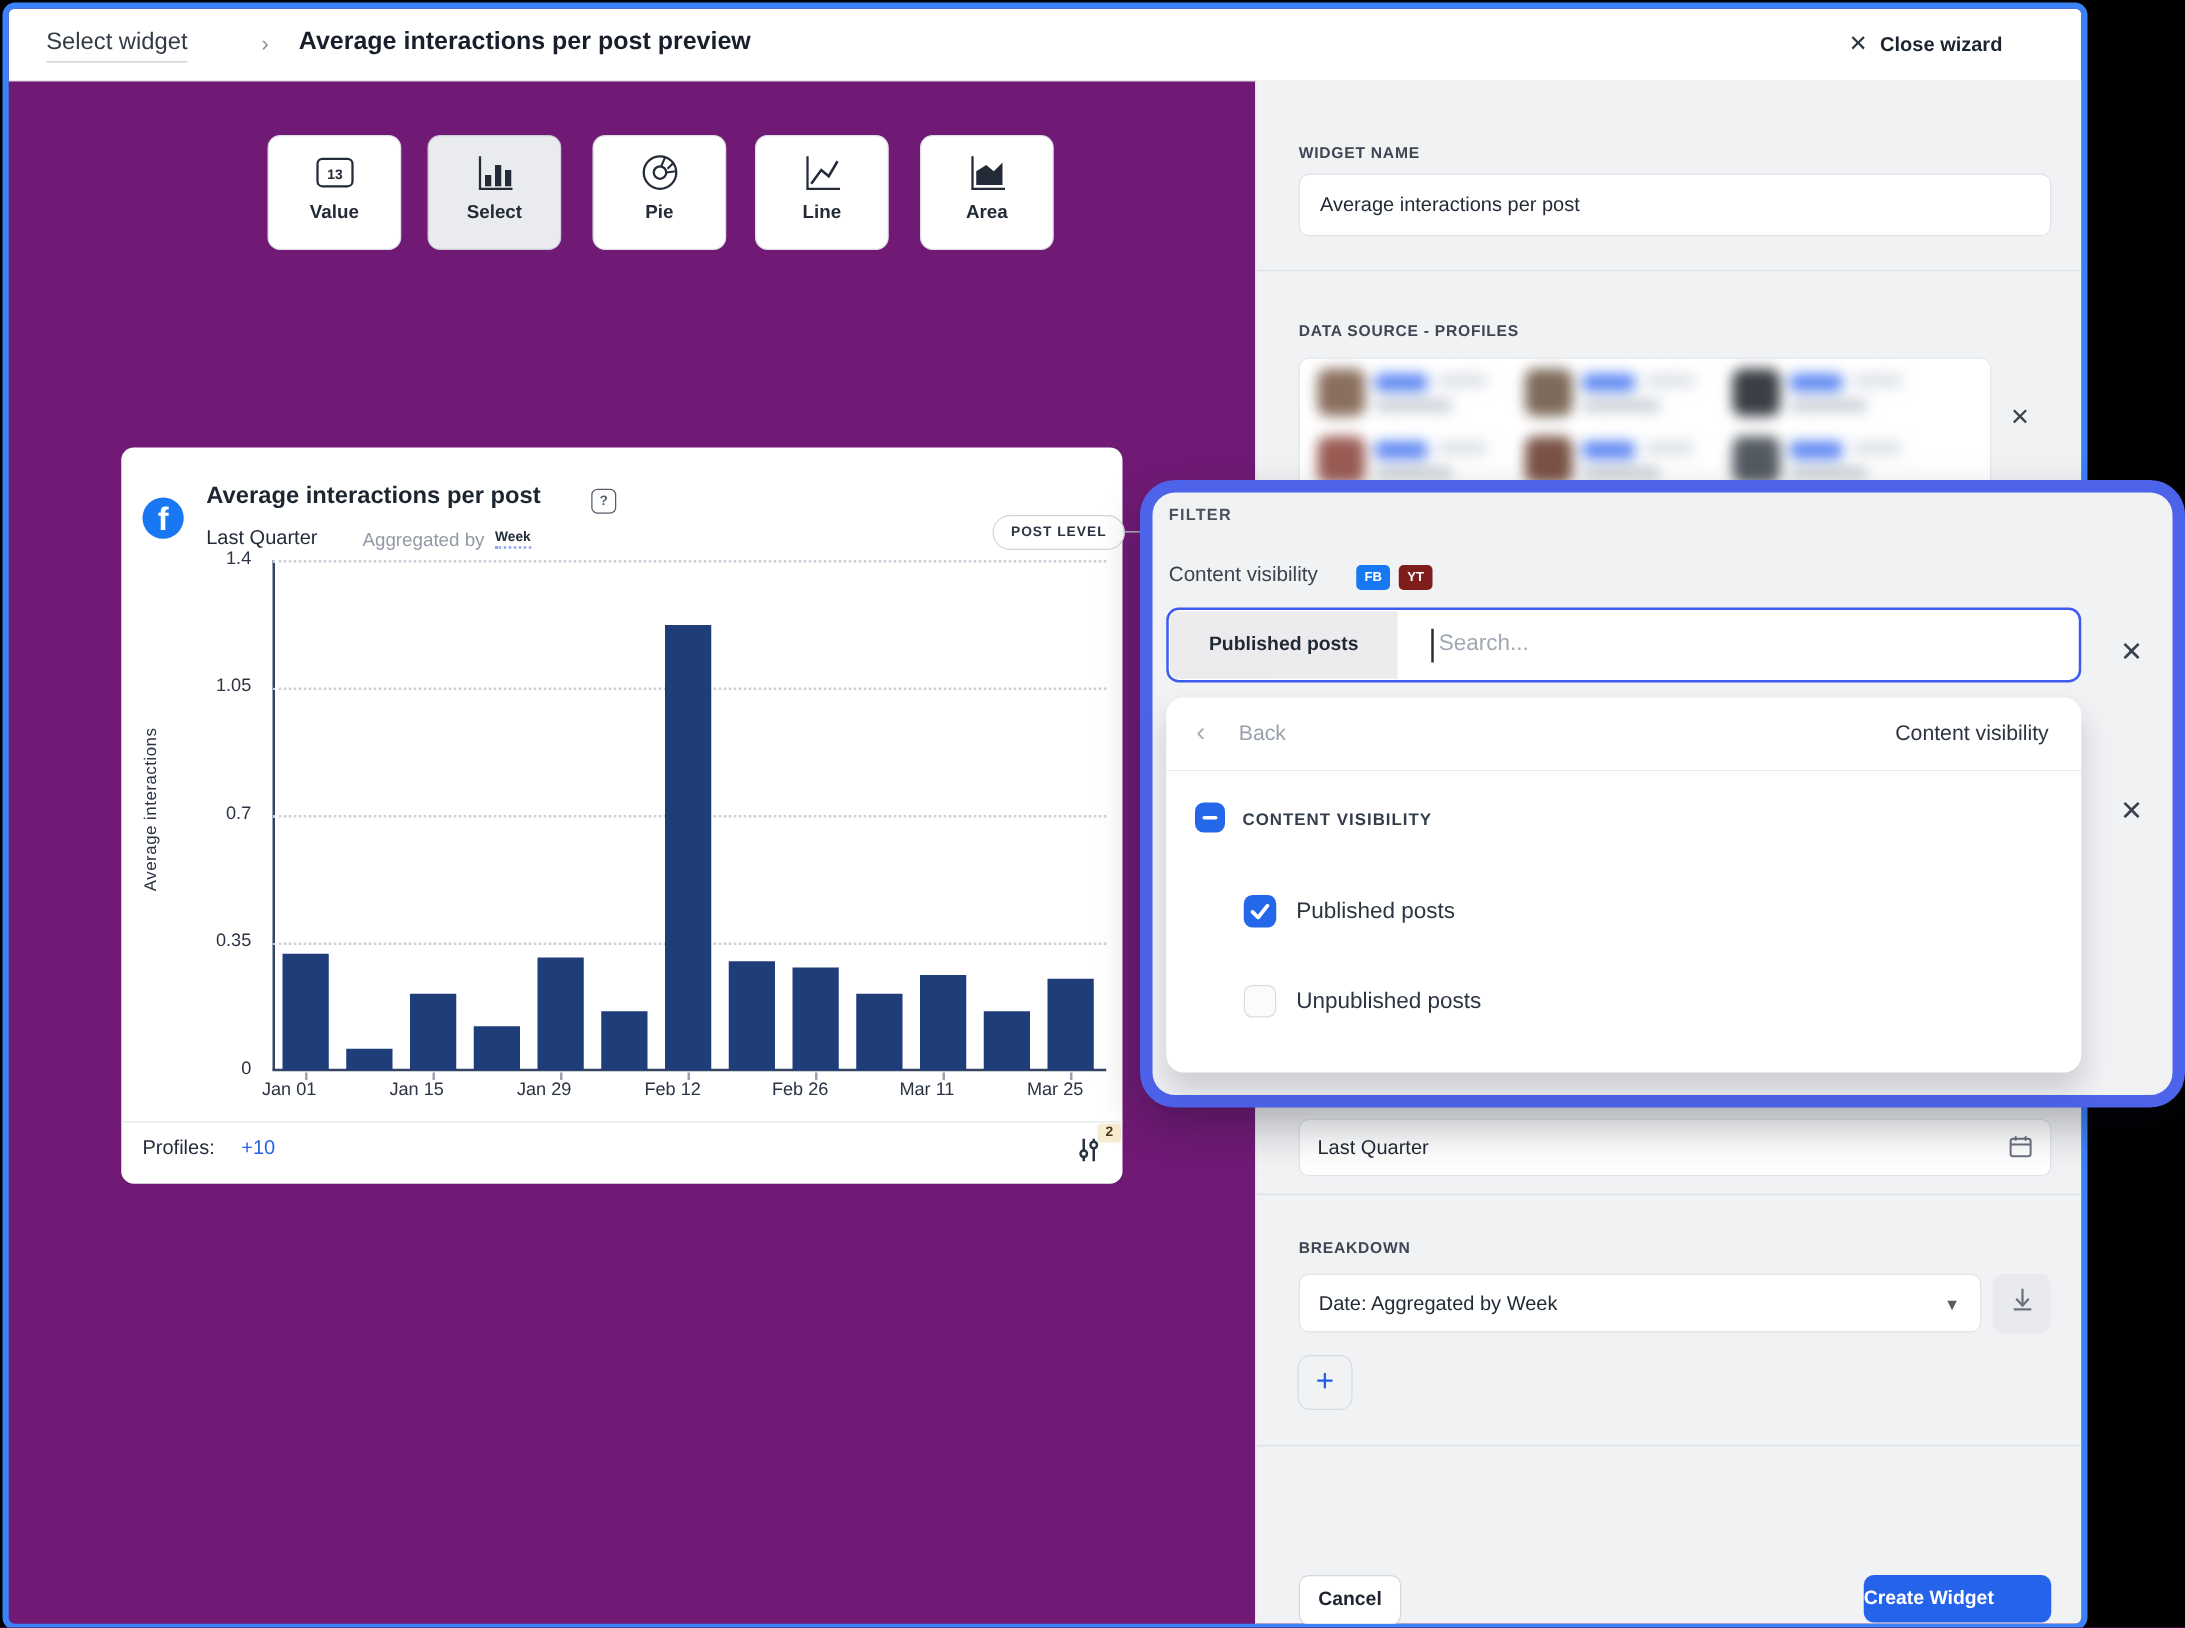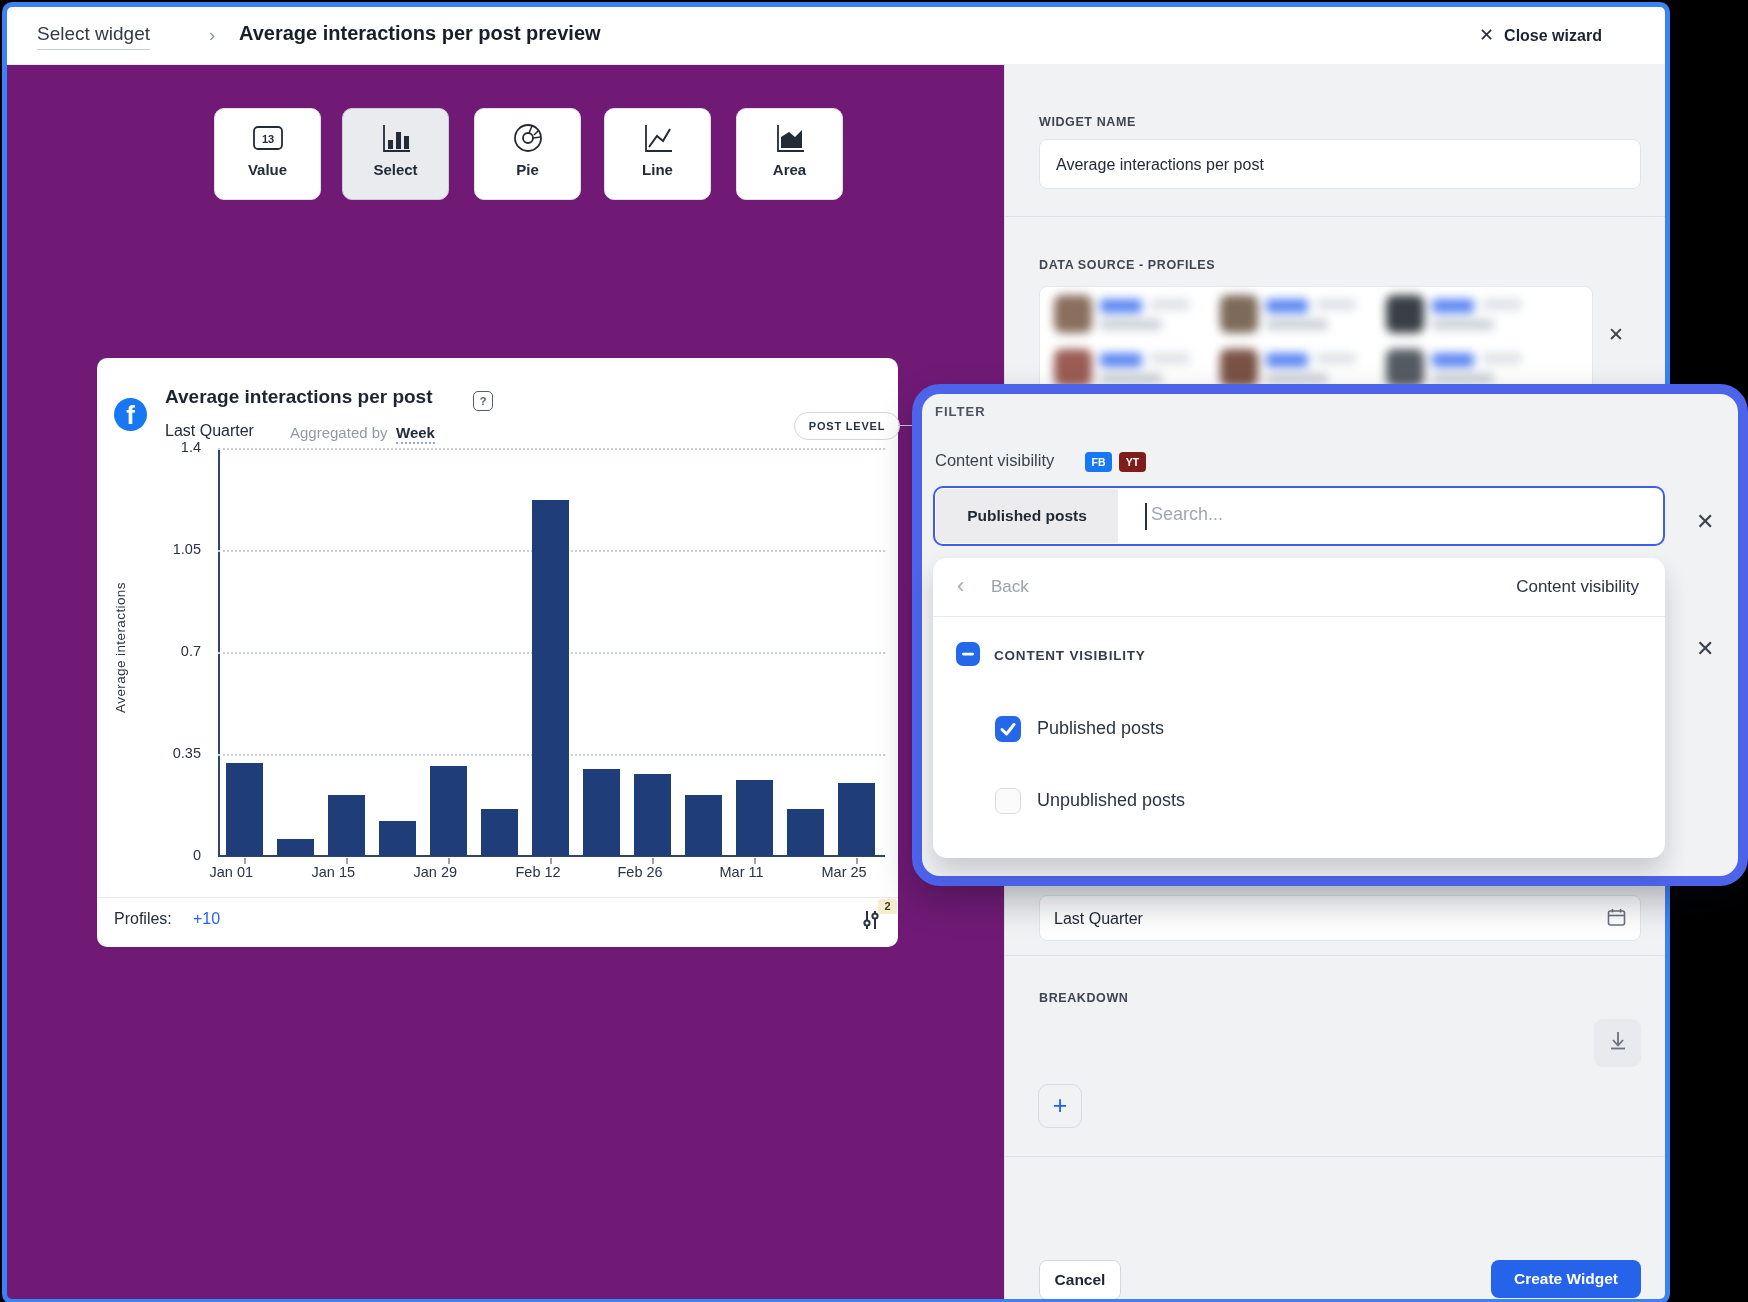--- a/index.html
+++ b/index.html
@@ -27,21 +27,21 @@
   
   .card{position:absolute;left:90px;top:351px;width:801px;height:589px;background:#fff;
         border-radius:10px;box-shadow:0 1px 2px rgba(25,30,45,.06);}
   .fb{position:absolute;left:17px;top:40px;width:33px;height:33px;border-radius:50%;
       background:#1877F2;color:#fff;text-align:center;font-weight:bold;font-size:26px;line-height:34px;}
   .c-title{position:absolute;left:68px;top:28px;font-size:19px;font-weight:bold;color:#1c2530;}
   .help{position:absolute;left:376px;top:33px;width:18px;height:18px;border:1.5px solid #555d68;
         border-radius:5px;font-size:11px;color:#555d68;text-align:center;line-height:18px;font-weight:bold;cursor:pointer;}
   .c-sub1{position:absolute;left:68px;top:64px;font-size:16px;color:#232c38;}
   .c-sub2{position:absolute;left:193px;top:66px;font-size:15px;color:#939aa6;}
-  .c-sub3{position:absolute;left:299px;top:66px;font-size:15px;font-weight:bold;color:#232c38;
+  .c-sub3{position:absolute;left:299px;top:66px;font-size:11px;font-weight:bold;color:#232c38;
           border-bottom:2px dotted #8fa6ee;padding-bottom:1px;cursor:pointer;}
   .plevel{position:absolute;left:697px;top:54px;width:104px;height:26px;background:#fff;
           border:1px solid #d3d7dd;border-radius:15px;font-size:11px;font-weight:bold;
           letter-spacing:.8px;color:#2a3342;text-align:center;line-height:27px;}
   .pl-conn{position:absolute;left:801px;top:67px;width:21px;height:1px;background:#c6ccd4;}
   .grid{position:absolute;left:121px;width:667px;height:0;border-top:2px dotted #c8cfd8;}
   .axis-y{position:absolute;left:121px;top:90px;width:2px;height:408px;background:#334563;}
   .axis-x{position:absolute;left:121px;top:497px;width:667px;height:2px;background:#334563;}
   .ytick{position:absolute;left:56px;width:48px;text-align:right;font-size:14.5px;color:#2a3342;}
   .xtick{position:absolute;width:70px;text-align:left;top:506px;font-size:14.5px;color:#2a3342;}
@@ -97,21 +97,21 @@
   
   .sel-caret{position:absolute;font-size:13px;color:#555d68;}
   .sortbtn{position:absolute;left:589px;top:955px;width:47px;height:48px;background:#e8eaee;
            border-radius:9px;cursor:pointer;text-align:center;line-height:52px;}
   .plusbtn{position:absolute;left:33px;top:1020px;width:42px;height:42px;border:1px solid #d8dbe0;
            border-radius:10px;color:#2160e6;font-size:25px;text-align:center;line-height:40px;cursor:pointer;}
   .btn-cancel{position:absolute;left:34px;top:1196px;width:80px;height:38px;background:#fff;
               border:1px solid #d5d9de;border-radius:8px;font-size:15.5px;font-weight:bold;
               color:#1d2530;text-align:center;line-height:38px;cursor:pointer;}
   .btn-create{position:absolute;left:486px;top:1196px;width:150px;height:38px;background:#2563eb;
-              border-radius:8px;font-size:15.5px;font-weight:bold;color:#fff;text-align:center;
+              border-radius:8px;font-size:15.5px;font-weight:bold;color:#fff;text-align:left;
               line-height:38px;cursor:pointer;}
 </style>
 </head>
 <body>
 
 <div class="app">
 
   <div class="hdr">
     <span class="crumb">Select widget</span>
     <span class="crumb-sep">›</span>
@@ -287,20 +287,24 @@
               <line x1="1.5" y1="7.5" x2="17.5" y2="7.5"></line>
           <line x1="5.5" y1="1" x2="5.5" y2="4.5"></line>
               <line x1="13.5" y1="1" x2="13.5" y2="4.5"></line>
             </g>
           </svg>
       </span>
     </div>
     <div class="sdiv" style="top:891px;"></div>
 
     <div class="abs slab" style="left:34px;top:927px;">BREAKDOWN</div>
+    <div class="abs sinput" style="left:34px;top:955px;width:546px;height:47px;line-height:47px;padding-left:15px;box-sizing:border-box;">
+      <span>Date: Aggregated by Week</span>
+      <span class="sel-caret" style="right:16px;top:0;">▼</span>
+    </div>
     <div class="sortbtn">
       <svg width="20" height="20" viewBox="0 0 20 20">
           <g stroke="#6a7280" stroke-width="1.8" fill="none">
         <line x1="10" y1="2" x2="10" y2="15"></line>
             <polyline points="5,10 10,15.5 15,10"></polyline>
         <line x1="3" y1="18.5" x2="17" y2="18.5"></line>
           </g>
         </svg>
     </div>
     <div class="plusbtn">+</div>

